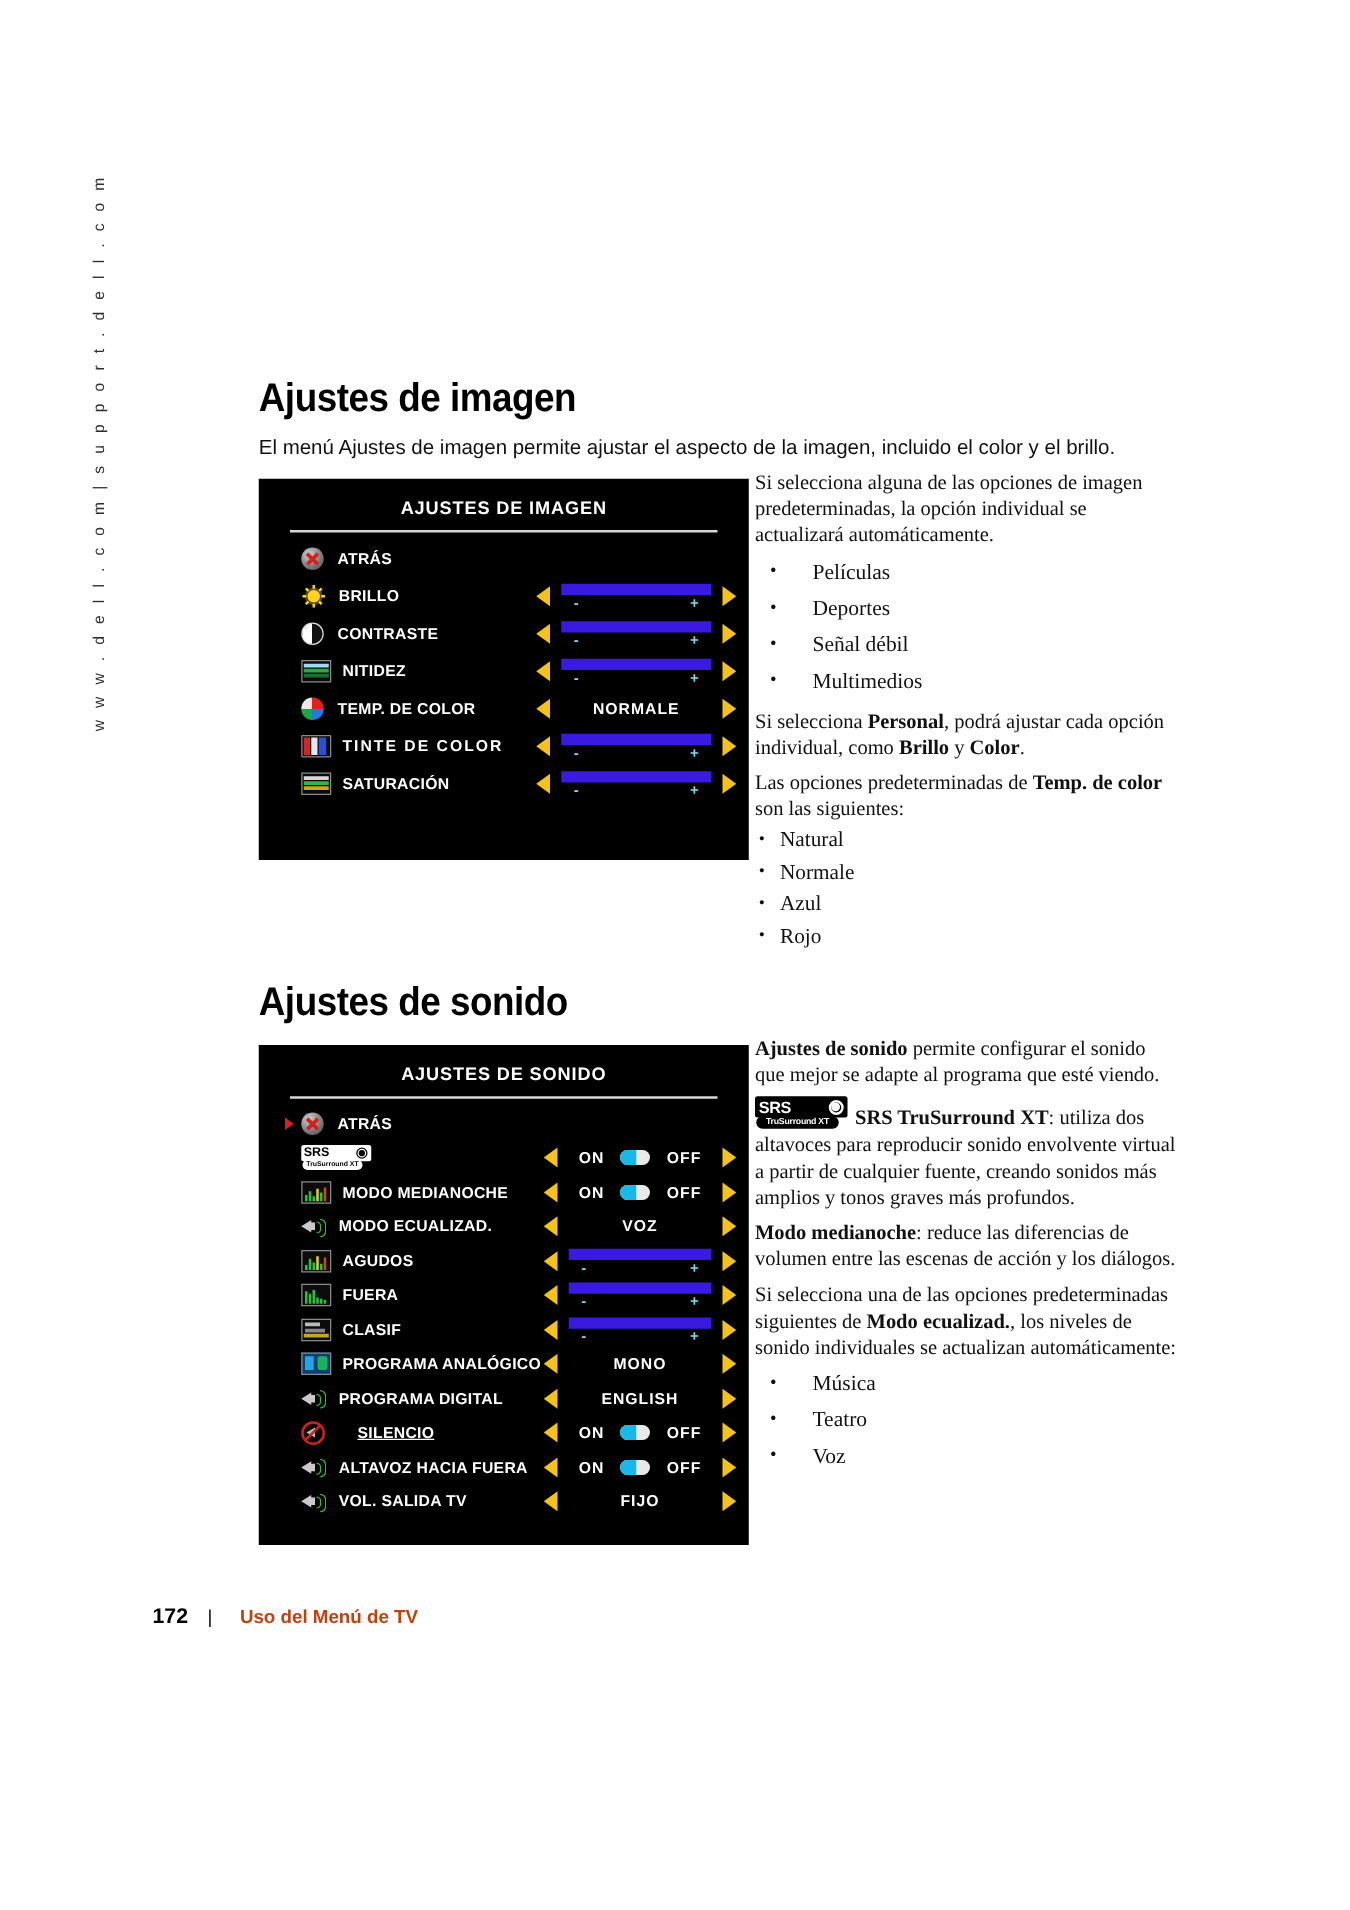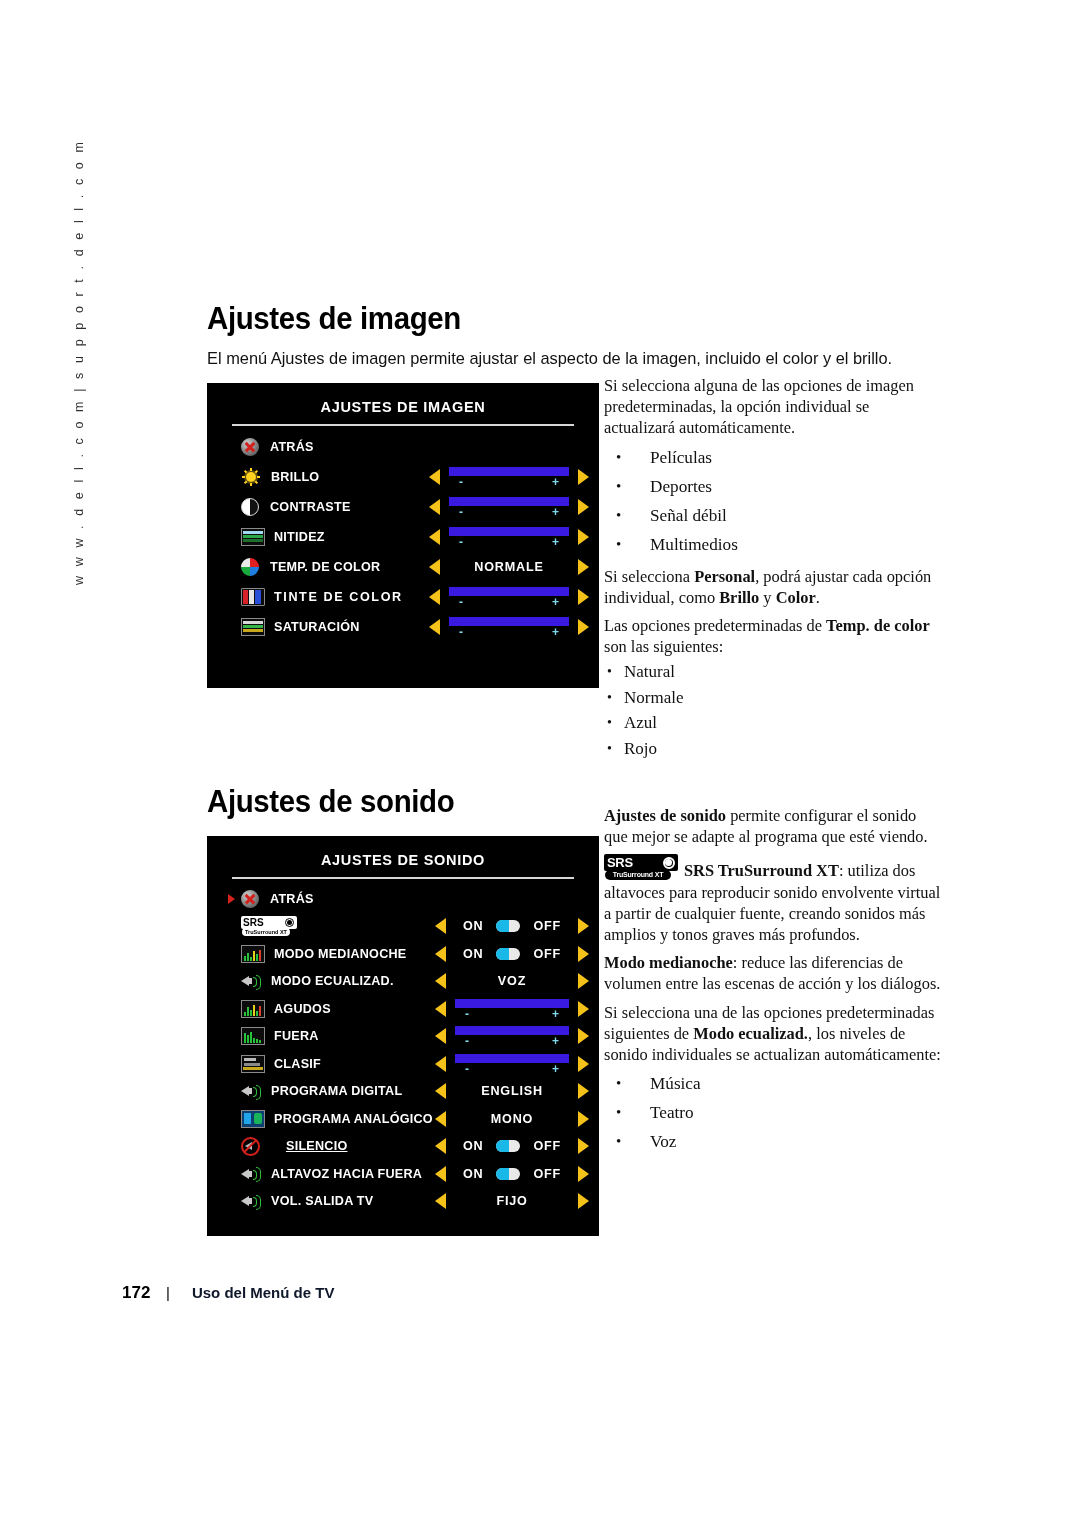--- a/index.html
+++ b/index.html
@@ -63,21 +63,21 @@
   .right-col{
     position:absolute;
     left:604px;
     width:340px;
     font-family:"Liberation Serif",serif;
     font-size:16.4px;
     color:#111;
     line-height:21.2px;
   }
   #right-col-imagen{ top:375px; }
-  #right-col-sonido{ top:805px; }
+  #right-col-sonido{ top:828px; }
 
   .right-col p{ margin:0 0 0 0; }
   .para-gap{ height:7px; }
 
   .blist{ list-style:none; margin:4px 0 0 0; padding:0; }
   .blist li{
     position:relative;
     padding-left:46px;
     line-height:29px;
     font-size:17.2px;
@@ -426,21 +426,21 @@
     font-family:"Liberation Sans",sans-serif;
   }
   .footer .pg{
     font-size:17px;font-weight:bold;color:#000;
     width:44px;text-align:left;
   }
   .footer .sep{
     color:#000;font-size:15px;margin:0 22px 0 0;
   }
   .footer .ft{
-    font-size:15px;color:#0f172a;font-weight:bold;
+    font-size:15px;color:#c2410c;font-weight:bold;
   }
 </style>
 </head>
 <body>
 
 <div class="page">
 
   <div class="sidebar-wrap">
     <div class="sidebar-url-inner">w w w . d e l l . c o m  |  s u p p o r t . d e l l . c o m</div>
   </div>
@@ -740,44 +740,44 @@
               <span class="slider-minus">-</span>
               <span class="slider-plus">+</span>
             </div>
           </div>
           <div class="arrow-r"></div>
         </div>
       </div>
 
       <div class="osd-row">
         <div class="ptr-slot"></div>
+        <div class="ic-prog"></div>
+        <div class="lbl">PROGRAMA ANALÓGICO</div>
+        <div class="ctrl">
+          <div class="arrow-l"></div>
+          <div class="ctrl-mid">
+            <span class="val">MONO</span>
+          </div>
+          <div class="arrow-r"></div>
+        </div>
+      </div>
+
+      <div class="osd-row">
+        <div class="ptr-slot"></div>
         <div class="ic-spk">
           <div class="cone"></div>
             <div class="box"></div>
             <div class="w1"></div>
             <div class="w2"></div>
         </div>
         <div class="lbl">PROGRAMA DIGITAL</div>
         <div class="ctrl">
           <div class="arrow-l"></div>
           <div class="ctrl-mid">
             <span class="val">ENGLISH</span>
-          </div>
-          <div class="arrow-r"></div>
-        </div>
-      </div>
-
-      <div class="osd-row">
-        <div class="ptr-slot"></div>
-        <div class="ic-prog"></div>
-        <div class="lbl">PROGRAMA ANALÓGICO</div>
-        <div class="ctrl">
-          <div class="arrow-l"></div>
-          <div class="ctrl-mid">
-            <span class="val">MONO</span>
           </div>
           <div class="arrow-r"></div>
         </div>
       </div>
 
       <div class="osd-row">
         <div class="ptr-slot"></div>
         <div class="ic-mute">
             <span></span>
           </div>

